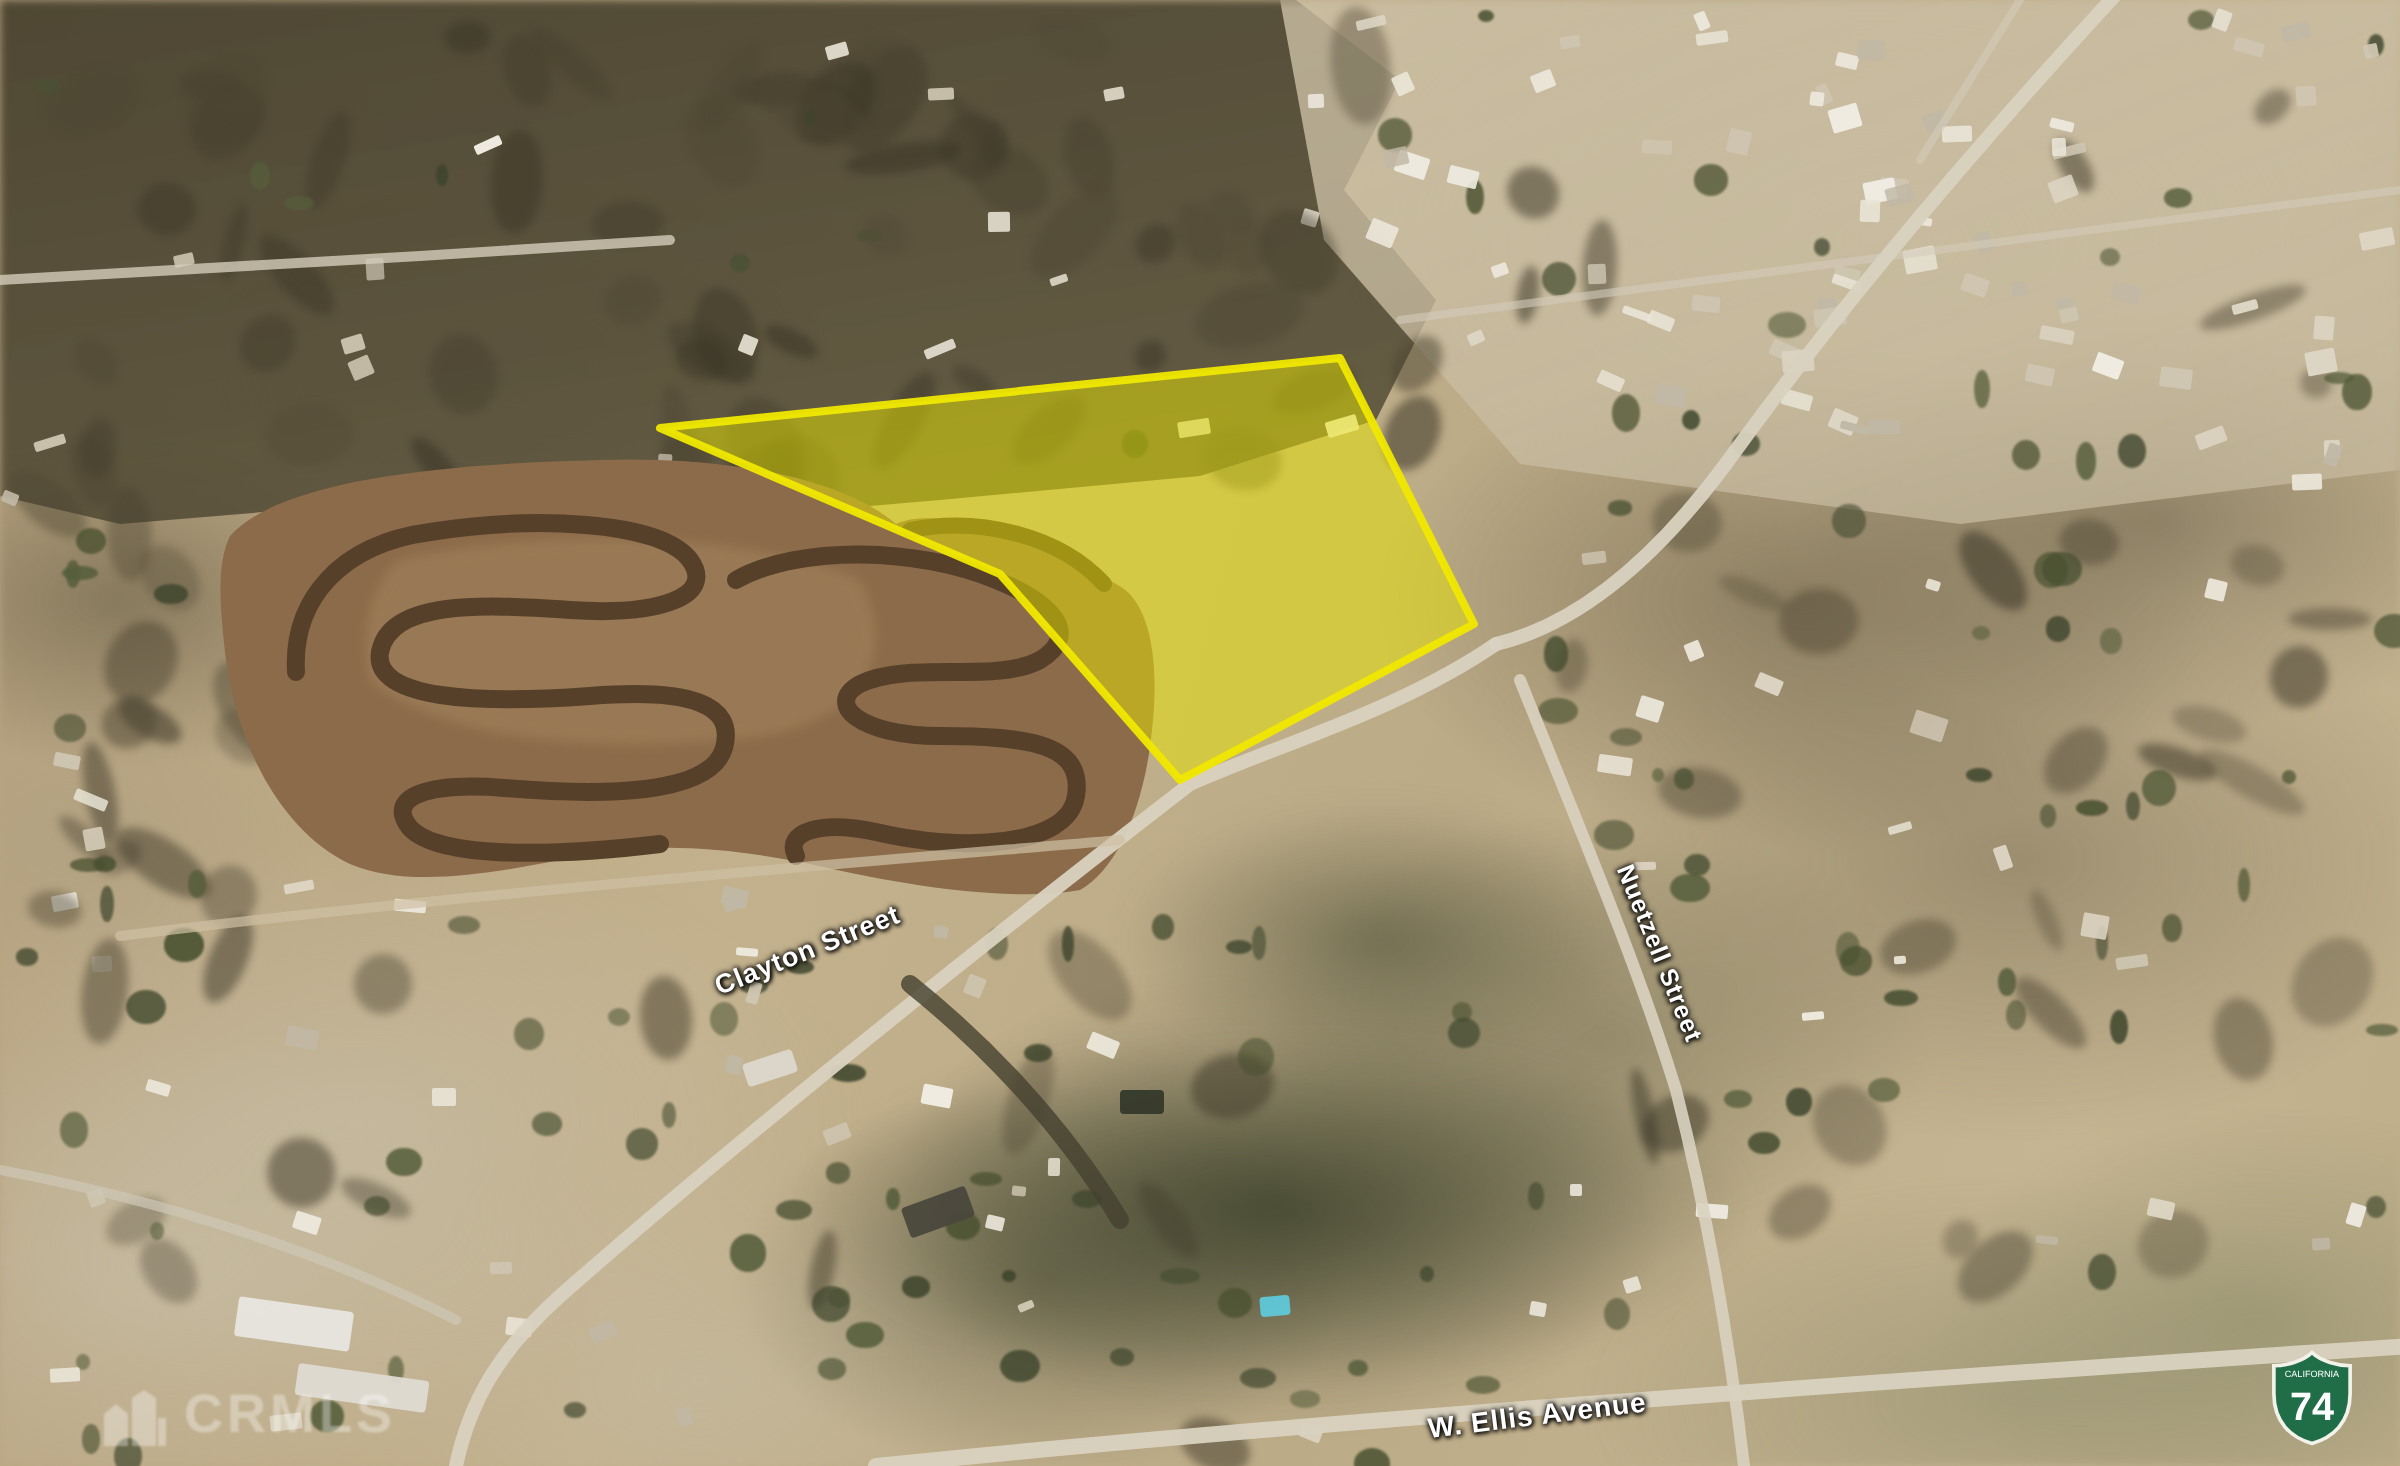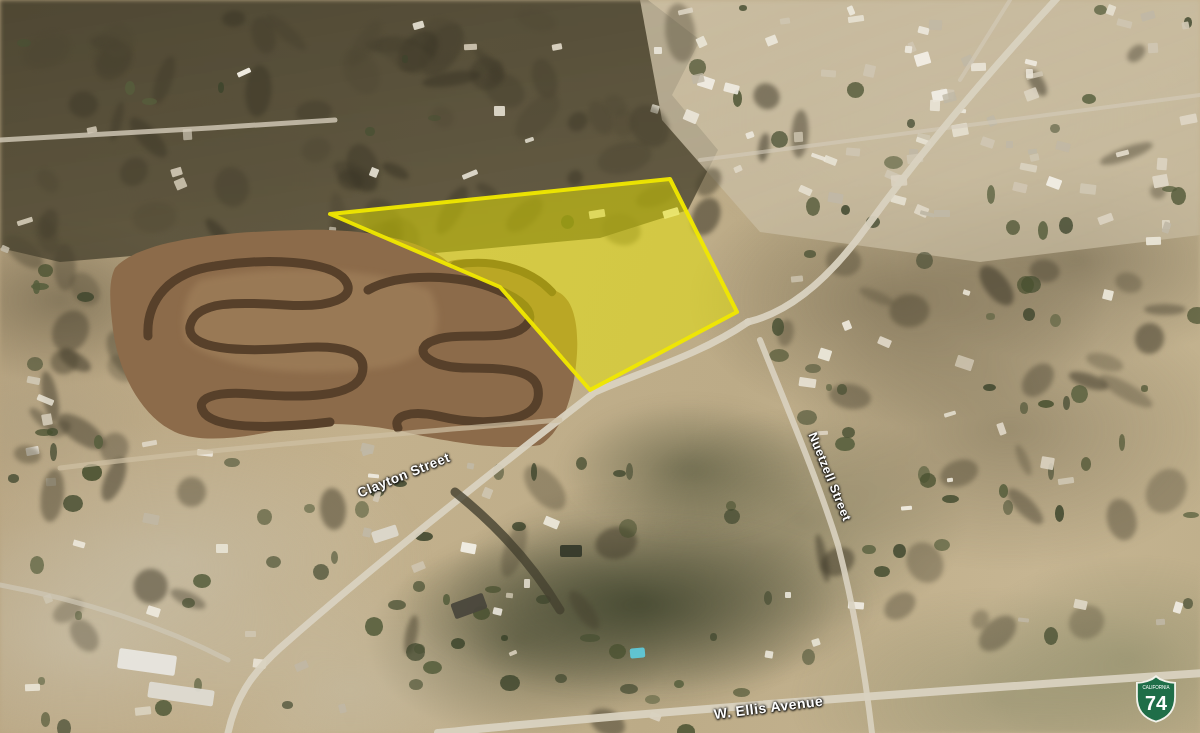--- a/index.html
+++ b/index.html
@@ -535,14 +535,20 @@
   <div class="street-label label-ellis">W. Ellis Avenue</div>
 
   <div class="shield">
     <svg viewBox="0 0 60 66">
       <path d="M30 2 C24 8 12 11 4 11 L4 30 C4 50 16 60 30 64 C44 60 56 50 56 30 L56 11 C48 11 36 8 30 2 Z" stroke="#f2f2ea" stroke-width="2.5" fill="#1f6e48"></path>
       <text x="30" y="19" font-size="6.2" fill="#ffffff" text-anchor="middle">CALIFORNIA</text>
       <text x="30" y="48" font-size="27" font-weight="bold" fill="#ffffff" text-anchor="middle">74</text>
     </svg>
   </div>
 
+  <div class="watermark">
+    <svg width="34" height="30" viewBox="0 0 34 30">
+      <path fill="#ffffff" d="M2 30 L2 14 L8 9 L14 14 L14 30 Z M16 30 L16 6 L22 2 L28 6 L28 30 Z M29 30 L29 16 L33 16 L33 30 Z"></path>
+    </svg>
+    <span>CRMLS</span>
+  </div>
 
 </div>
 
 </body></html>

